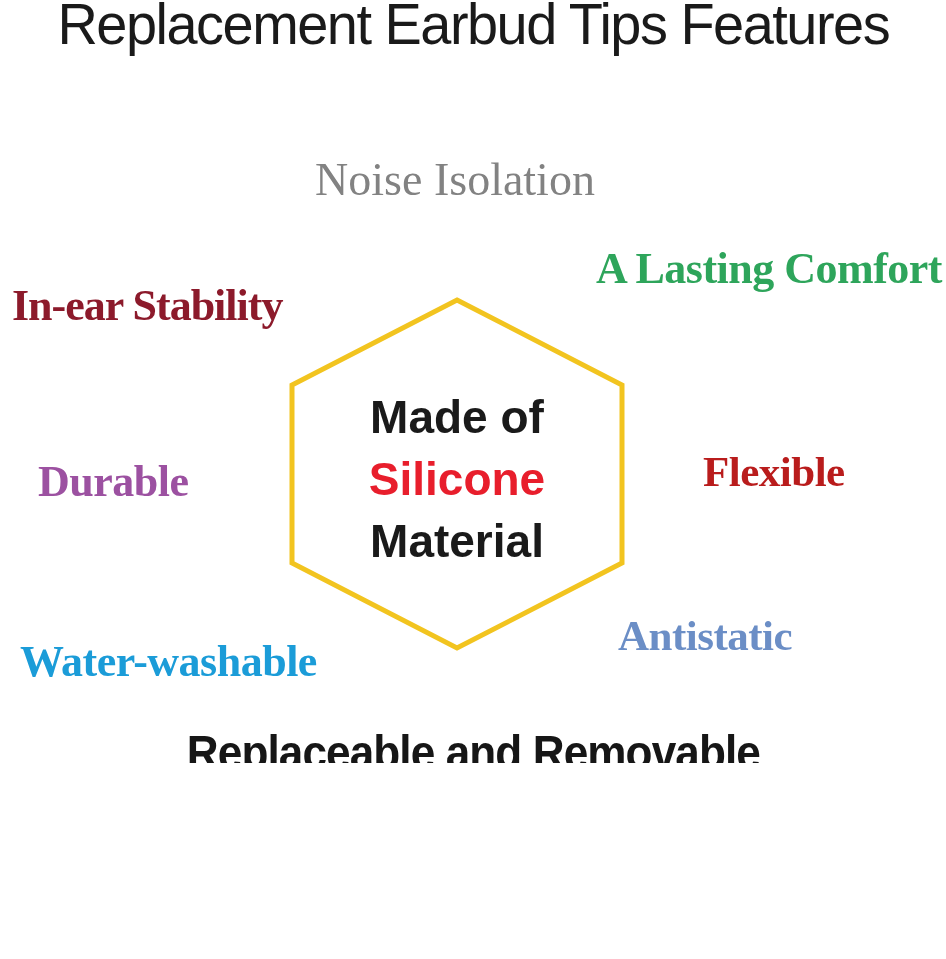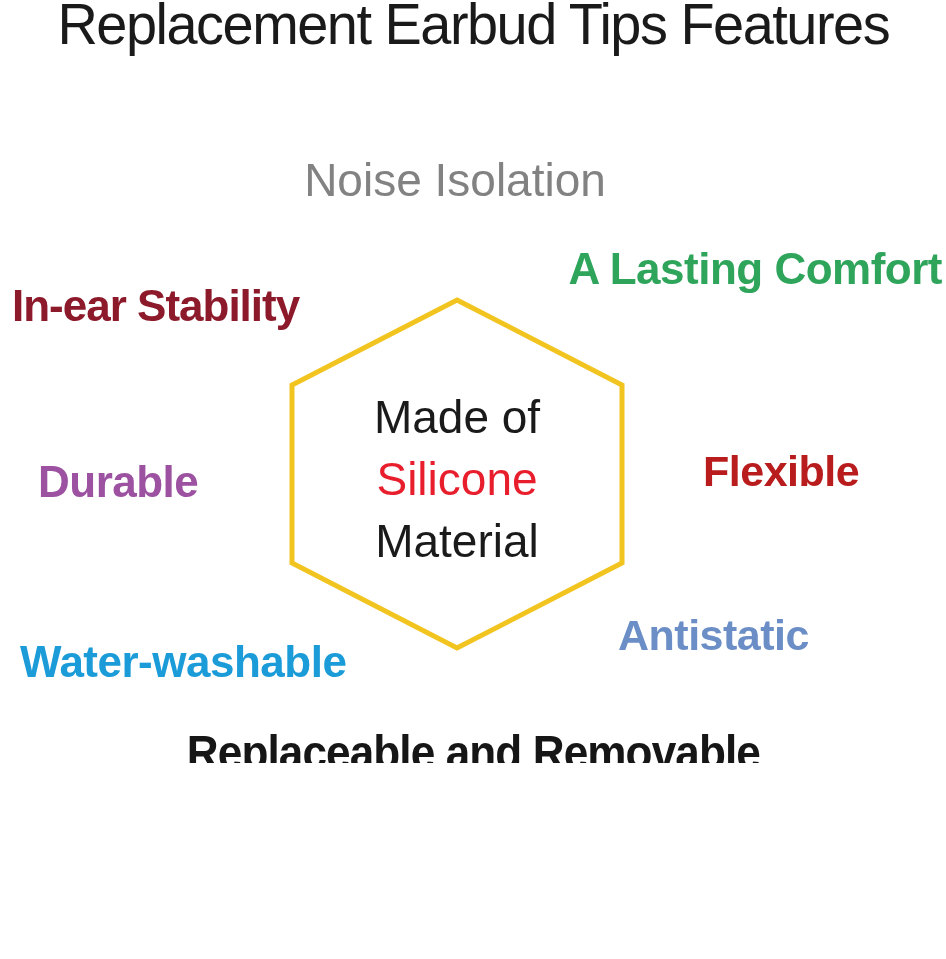--- a/index.html
+++ b/index.html
@@ -28,20 +28,21 @@
     white-space: nowrap;
   }
 
   
   .label {
     position: absolute;
     white-space: nowrap;
     line-height: 1;
     font-weight: 700;
     letter-spacing: -0.5px;
+    font-family: Liberation Serif, serif;
   }
   .label-noise      { top: 157px; left: 455px; transform: translateX(-50%); font-size: 46px; font-weight: 400; letter-spacing: 0; }
   .label-lasting    { top: 247px; right: 4px;  font-size: 44px; }
   .label-inear      { top: 284px; left: 12px;  font-size: 44px; letter-spacing: -1px; }
   .label-durable    { top: 460px; left: 38px;  font-size: 44px; }
   .label-flexible   { top: 450px; left: 703px; font-size: 43px; font-weight: 600; }
   .label-antistatic { top: 614px; left: 618px; font-size: 43px; font-weight: 600; }
   .label-water      { top: 640px; left: 20px;   font-size: 44px; }
 
   .bottom-label-wrap {
@@ -60,21 +61,21 @@
   }
 
   
   .hex-svg { position: absolute; top: 0; left: 0; pointer-events: none; }
   .hex-text {
     position: absolute;
     top: 386px; left: 457px;
     transform: translateX(-50%);
     text-align: center;
     font-size: 46px;
-    font-weight: 400;
+    font-weight: 700;
     line-height: 62px;
     white-space: nowrap;
   }
 
   
   .tip {
     position: absolute;
     border-radius: 50% 50% 47% 47% / 53% 53% 47% 47%;
   }
   .core, .hole {

